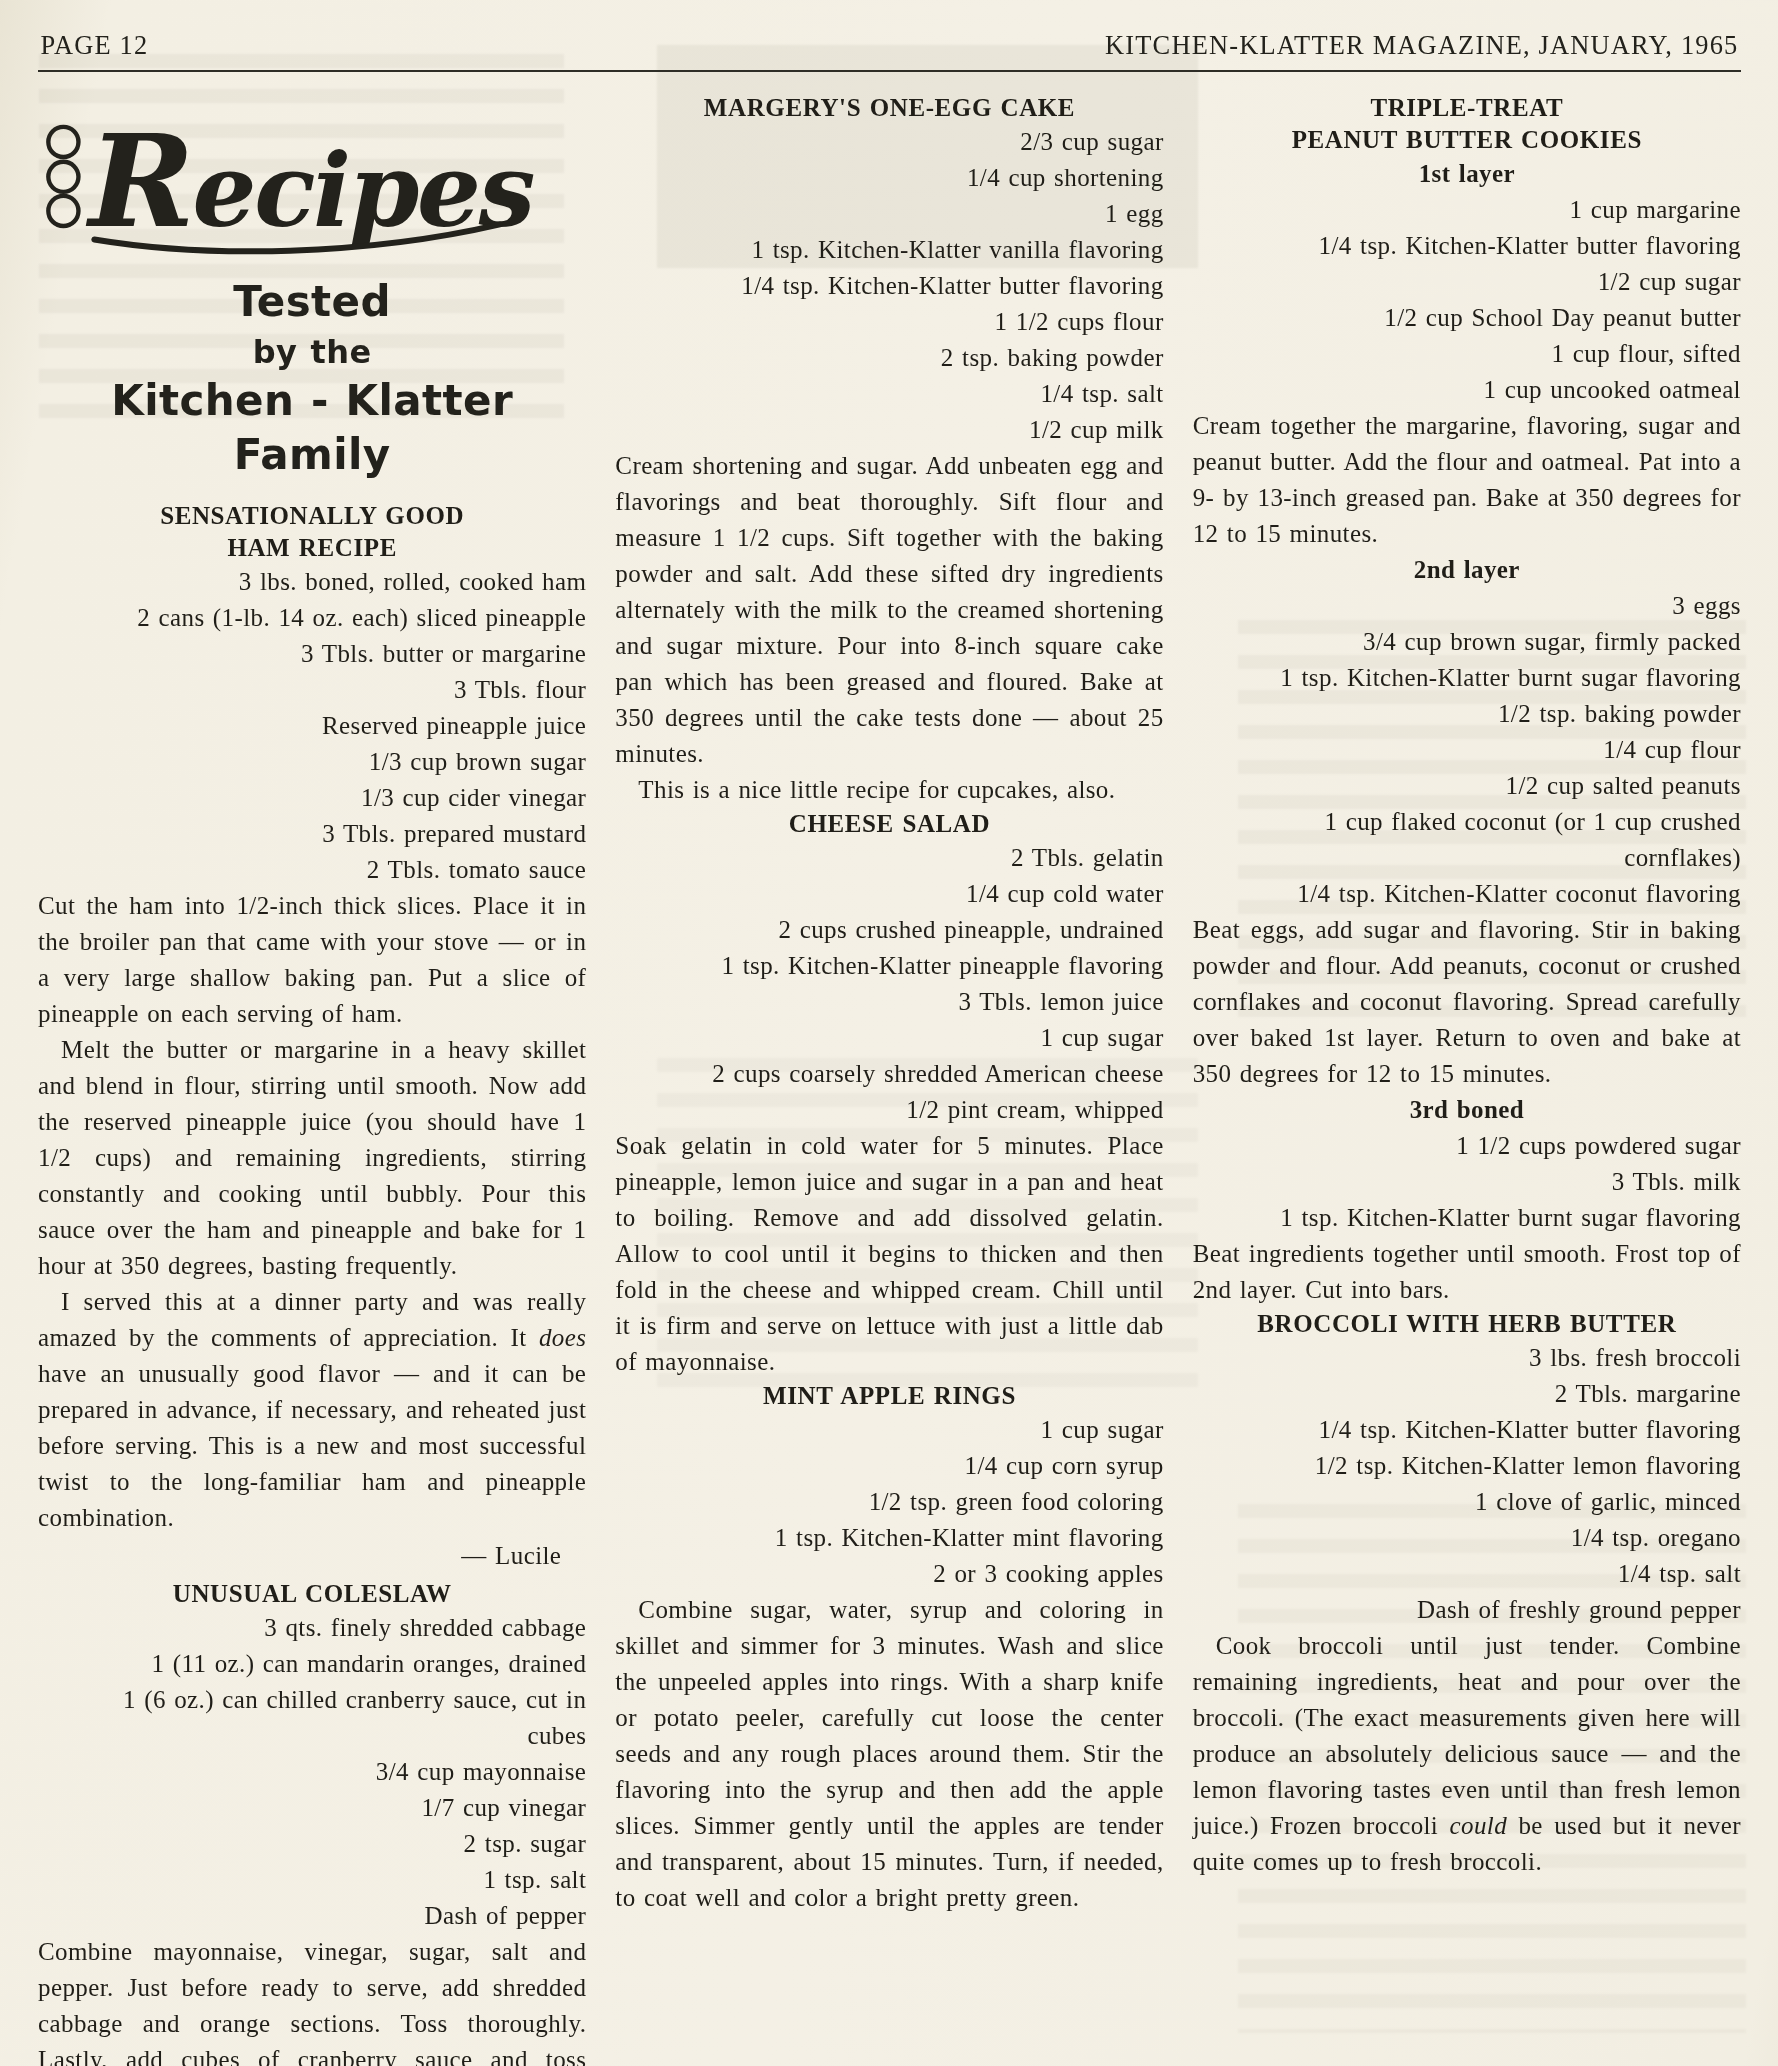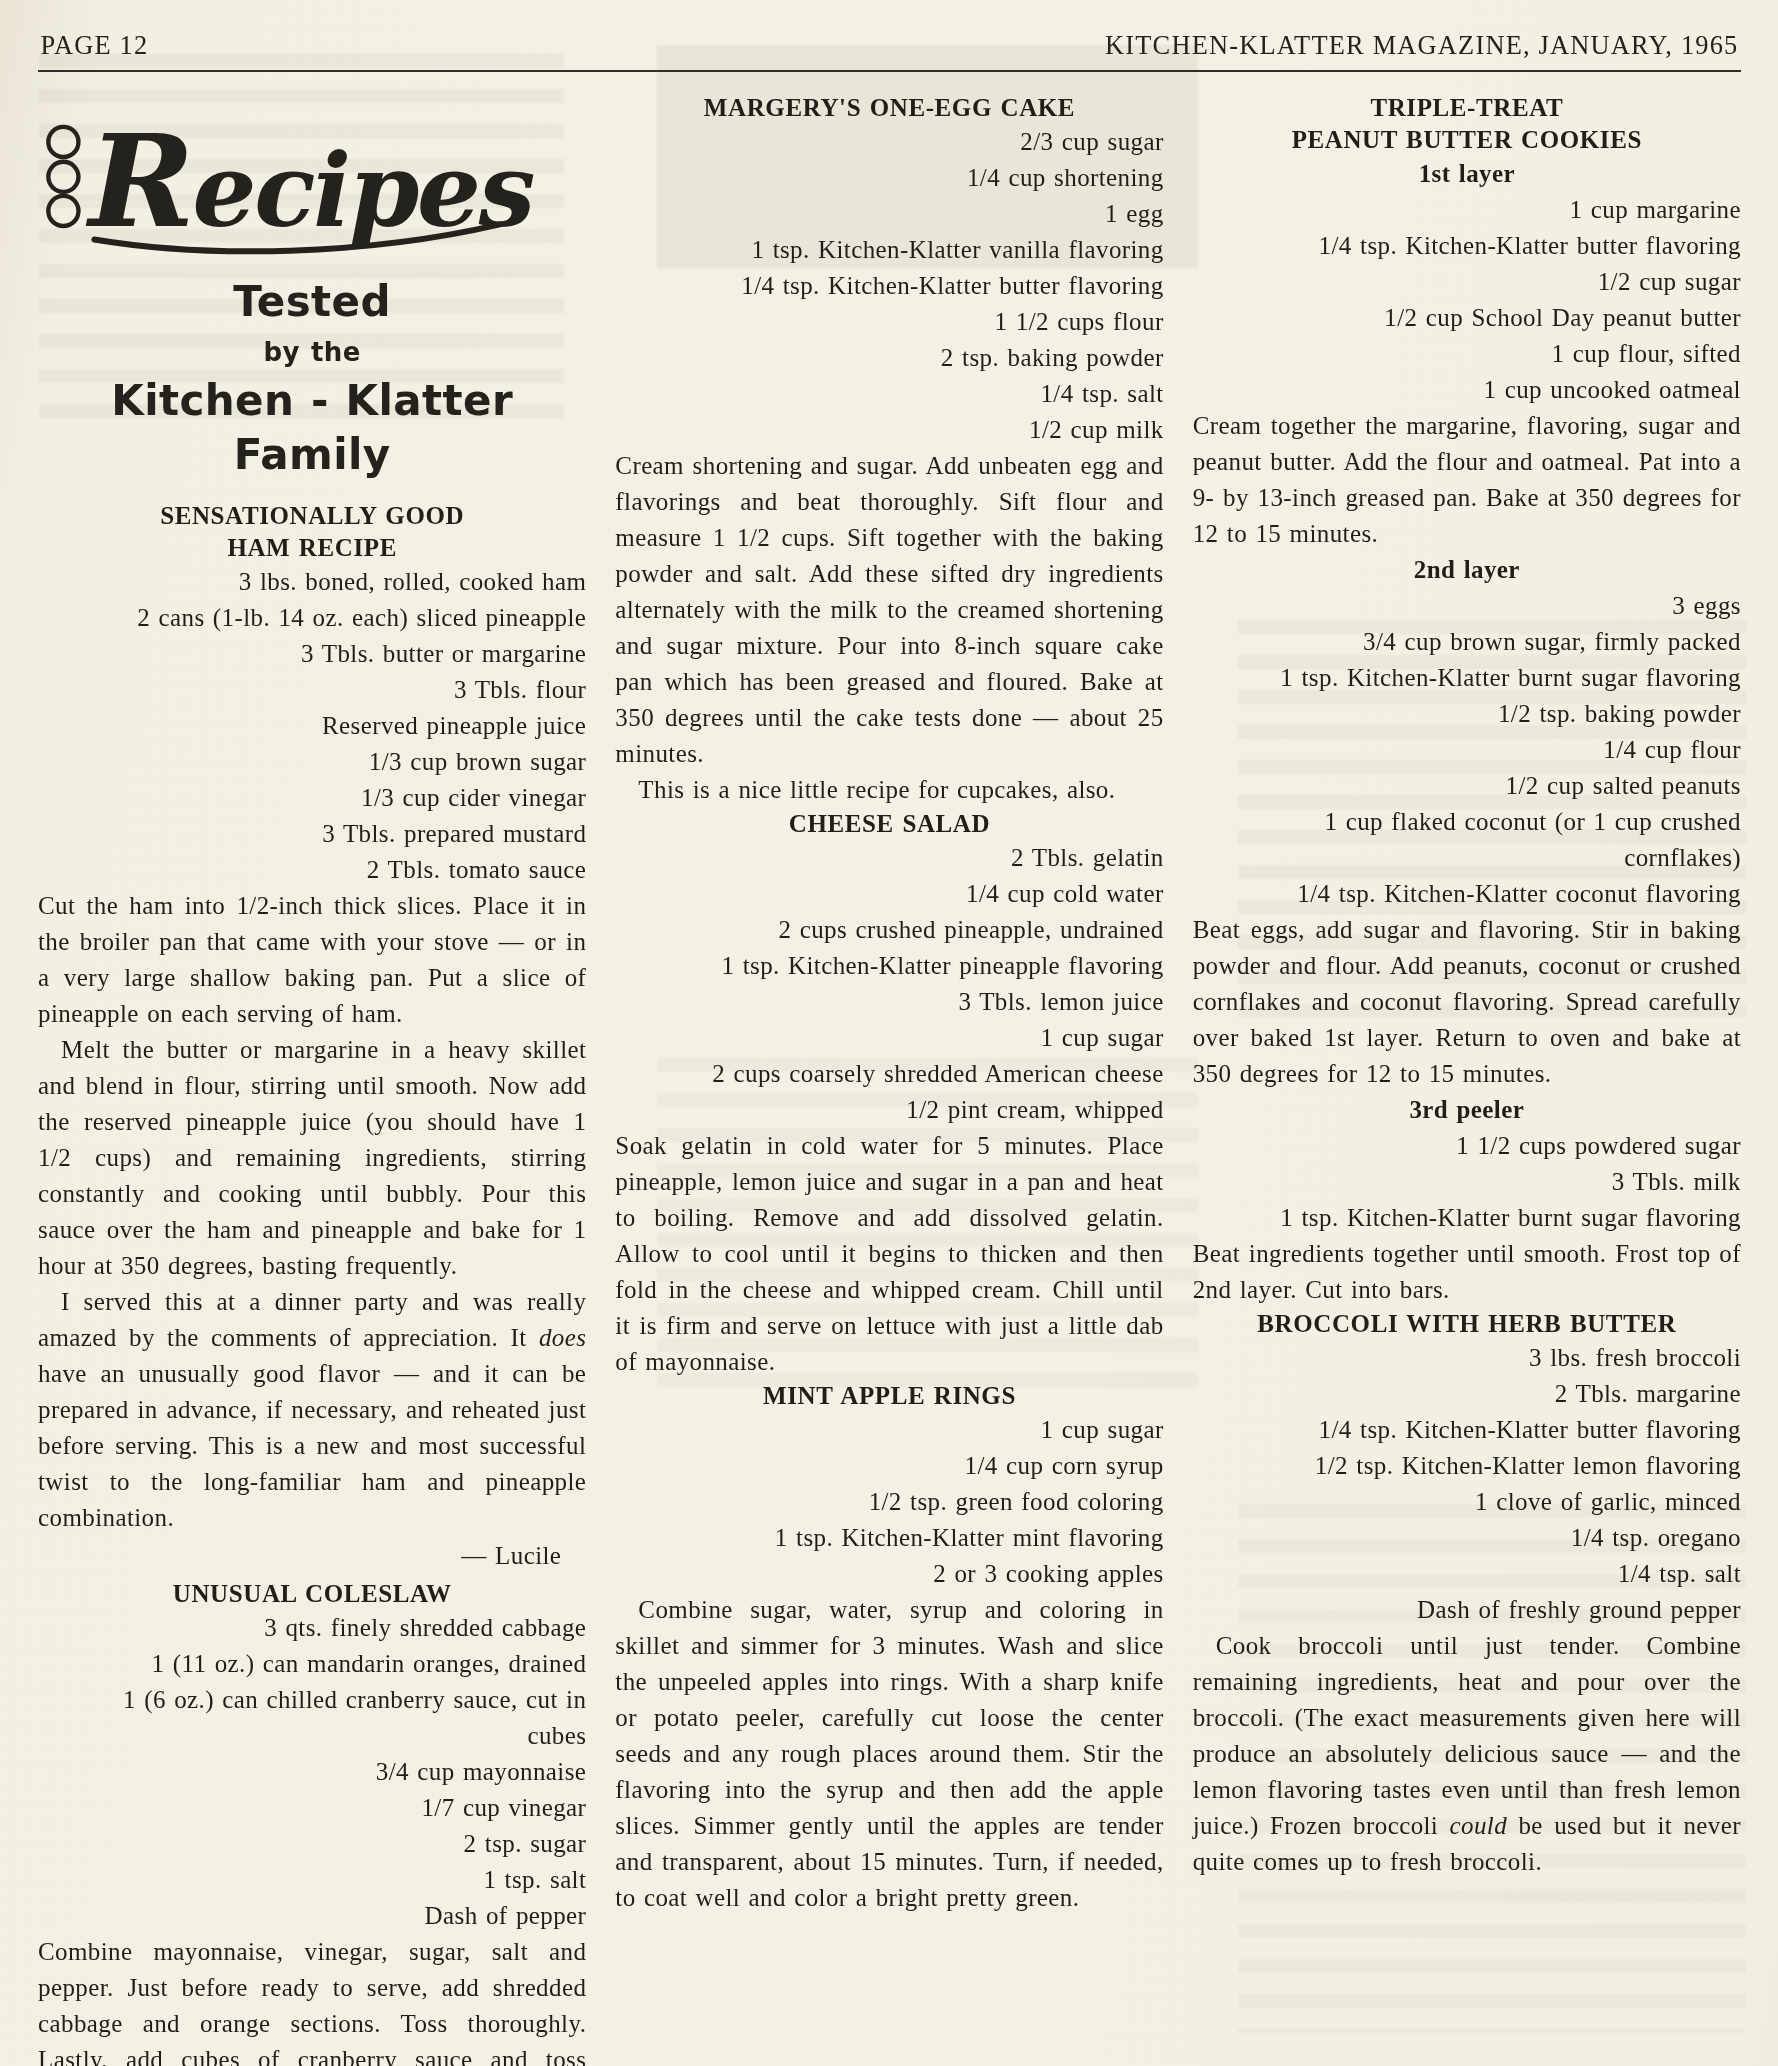--- a/index.html
+++ b/index.html
@@ -88,21 +88,21 @@
   .logo-wrap text { fill: #23221c; }
 
   .mast {
     text-align: center;
     font-family: "DejaVu Sans", sans-serif;
     font-weight: 700;
     color: #23221c;
     letter-spacing: 0.4px;
   }
   .mast .tested { font-size: 42px; line-height: 50px; margin: 10.7px 0 2.5px; }
-  .mast .bythe  { font-size: 26px;  line-height: 37px;  margin: 6.6px 0 3.3px; }
+  .mast .bythe  { font-size: 32px;  line-height: 37px;  margin: 6.6px 0 3.3px; }
   .mast .kk     { font-size: 42px; line-height: 50px; margin: 5.8px 0 0; }
   .mast .fam    { font-size: 42px; line-height: 50px; margin: 4.1px 0 20px; }
 </style>
 </head>
 <body>
 
 <div class="bleed b1"></div>
 <div class="bleed photo b2"></div>
 <div class="bleed b3"></div>
 <div class="bleed b4"></div>
@@ -238,21 +238,21 @@
           <li>3 eggs</li>
           <li>3/4 cup brown sugar, firmly packed</li>
           <li>1 tsp. Kitchen-Klatter burnt sugar flavoring</li>
           <li>1/2 tsp. baking powder</li>
           <li>1/4 cup flour</li>
           <li>1/2 cup salted peanuts</li>
           <li>1 cup flaked coconut (or 1 cup crushed cornflakes)</li>
           <li>1/4 tsp. Kitchen-Klatter coconut flavoring</li>
         </ul>
         <p class="para noind"><span>Beat eggs, add sugar and flavoring. Stir in baking powder and flour. Add peanuts, coconut or crushed cornflakes and coconut flavoring. Spread carefully over baked 1st layer. Return to oven and bake at 350 degrees for 12 to 15 minutes.</span></p>
-        <h3 class="rsub">3rd peeler</h3>
+        <h3 class="rsub">3rd boned</h3>
         <ul class="ing">
           <li>1 1/2 cups powdered sugar</li>
           <li>3 Tbls. milk</li>
           <li>1 tsp. Kitchen-Klatter burnt sugar flavoring</li>
         </ul>
         <p class="para noind"><span>Beat ingredients together until smooth. Frost top of 2nd layer. Cut into bars.</span></p>
         <h2 class="rtitle">
           <span class="tline">BROCCOLI WITH HERB BUTTER</span>
         </h2>
         <ul class="ing">

